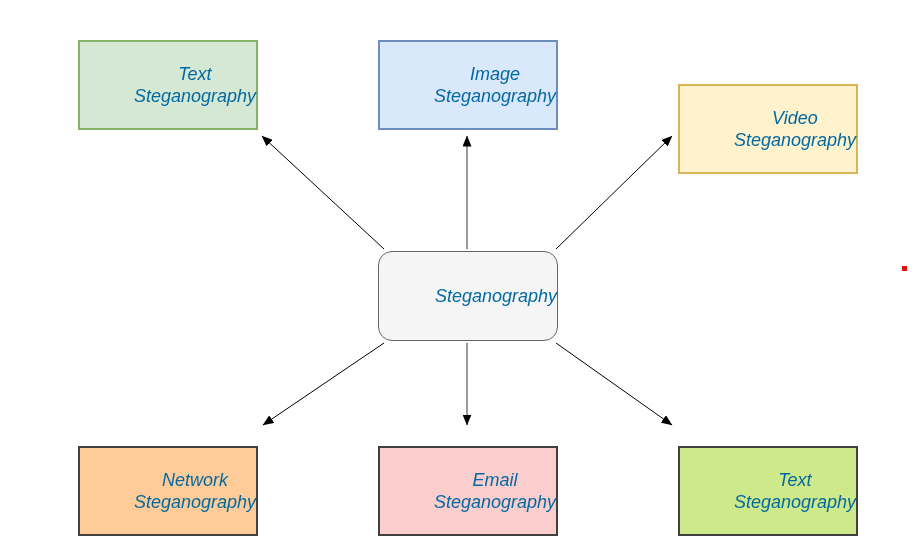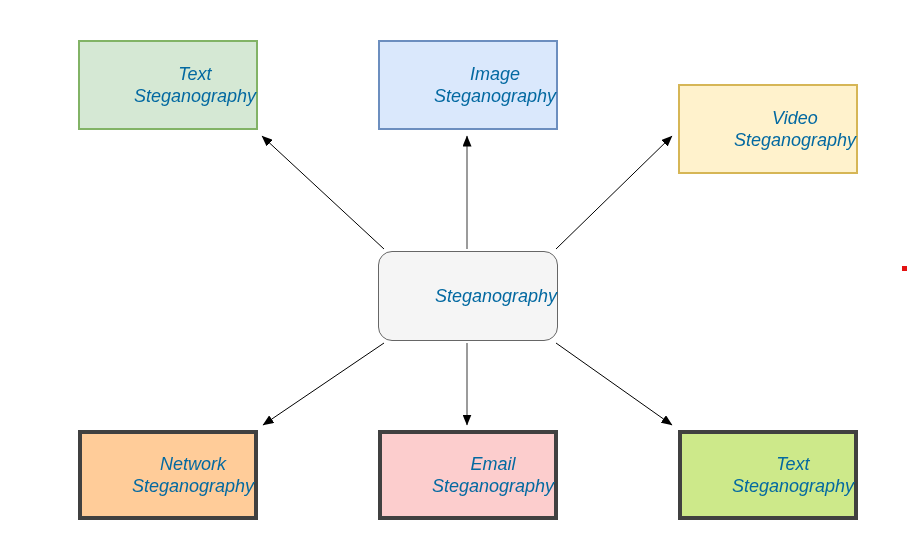--- a/index.html
+++ b/index.html
@@ -38,21 +38,22 @@
     line-height: 1.25;
     font-style: italic;
   }
   .node .label {
     white-space: pre-line;
   }
   .node-rect-top {
     border: 2px solid #000;
   }
   .node-rect-bottom {
-    border: 4px solid #4d7c0f;
+    border: 2px solid #4d7c0f;
+    margin-top: 16px;
   }
   .node-center {
     left: 378px;
     top: 251px;
     border: 1px solid #666666;
     border-radius: 14px;
   }
   #node-text    { left: 78px;  top: 40px;  }
   #node-image   { left: 378px; top: 40px;  }
   #node-video   { left: 678px; top: 40px;  }

